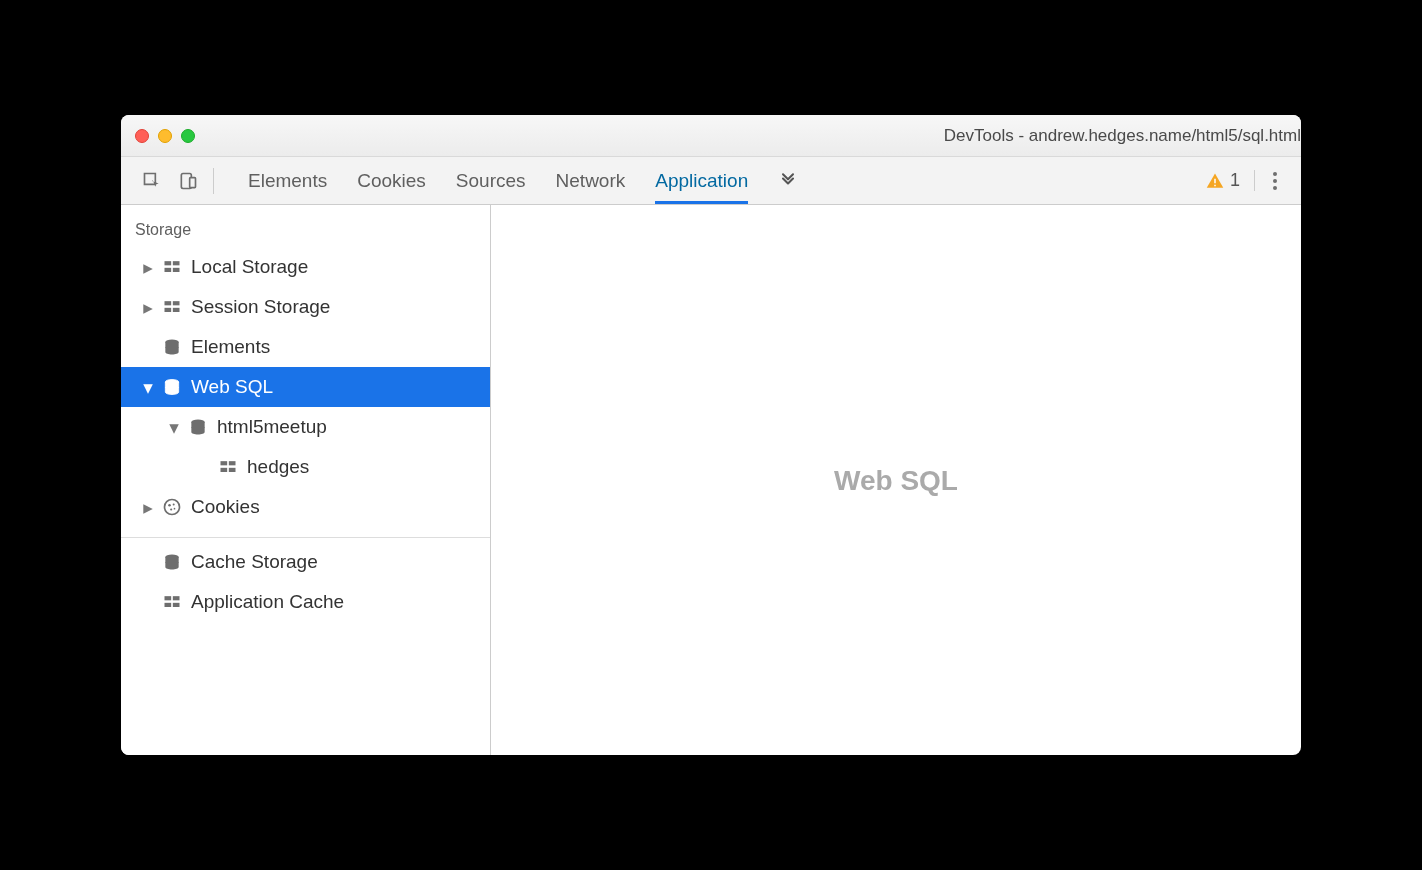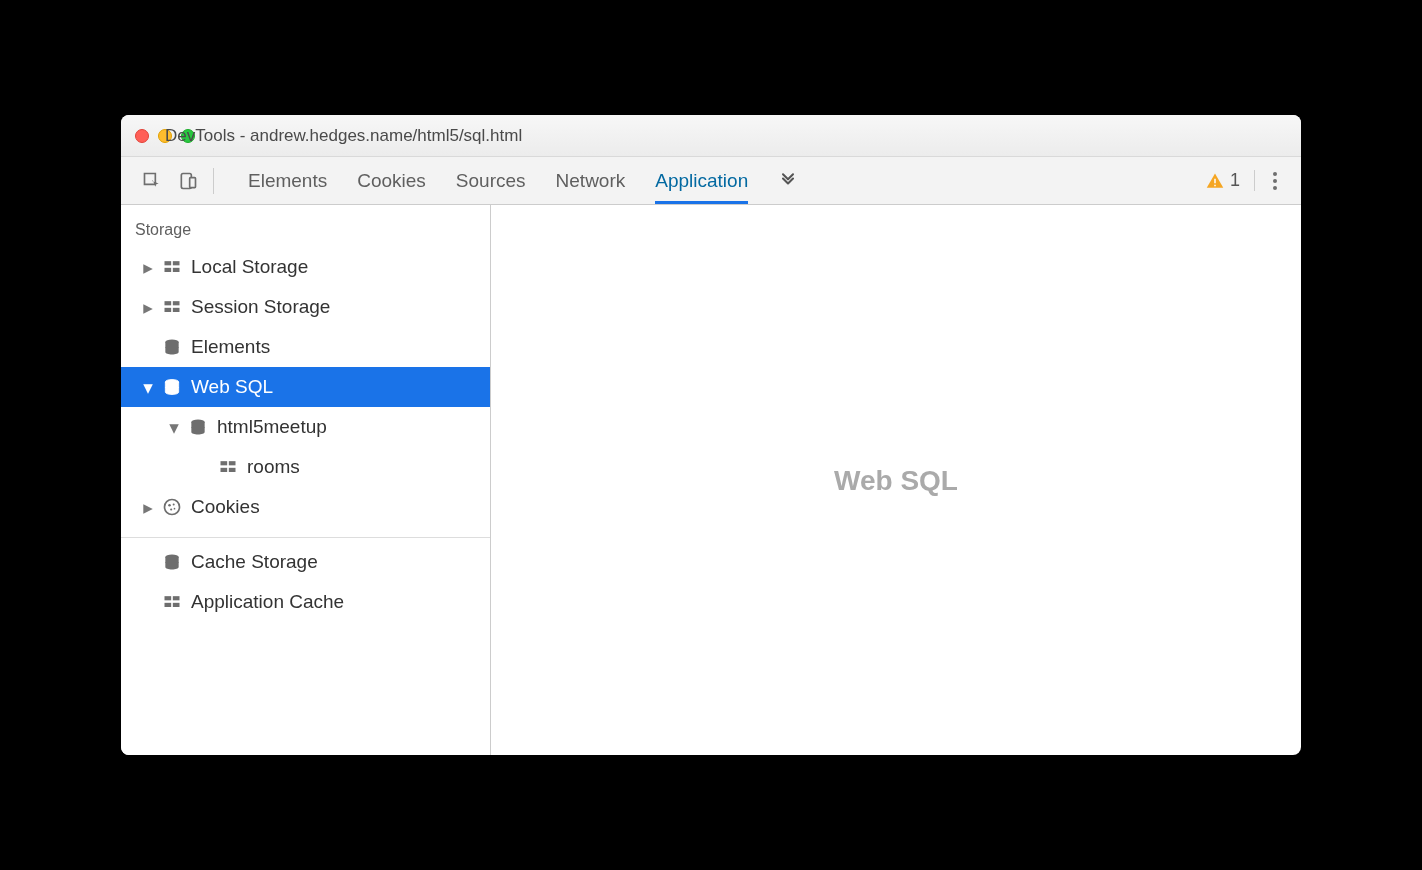--- a/index.html
+++ b/index.html
@@ -37,21 +37,21 @@
     }
     .traffic-light {
       width: 14px; height: 14px; border-radius: 50%;
     }
     .tl-close { background: #ff5f57; border: 0.5px solid #e24238; }
     .tl-min   { background: #febc2e; border: 0.5px solid #e2a100; }
     .tl-max   { background: #28c840; border: 0.5px solid #1dad2b; }
     .title {
       position: absolute;
       left: 0; right: 0;
-      text-align: left;
+      text-align: right;
       font-size: 17px;
       color: #4a4a4a;
       pointer-events: none;
       padding-left: 44px;
     }
     .toolbar {
       height: 48px;
       background: #f3f3f3;
       border-bottom: 1px solid #ccc;
       display: flex;
@@ -301,21 +301,21 @@
 
       <div class="tree-item indent-2">
         <span class="icon">
           <svg viewBox="0 0 24 24">
               <rect x="3" y="5" width="8" height="5"></rect>
               <rect x="13" y="5" width="8" height="5"></rect>
               <rect x="3" y="13" width="8" height="5"></rect>
               <rect x="13" y="13" width="8" height="5"></rect>
             </svg>
         </span>
-        <span>rooms</span>
+        <span>hedges</span>
       </div>
 
       <div class="tree-item indent-0">
         <span class="arrow">▸</span>
         <span class="icon">
           <svg viewBox="0 0 24 24">
               <circle cx="12" cy="12" r="9" fill="none" stroke="#6e6e6e" stroke-width="2"></circle>
               <circle cx="9" cy="10" r="1.5"></circle>
               <circle cx="14" cy="9" r="1.2"></circle>
               <circle cx="11" cy="15" r="1.3"></circle>

